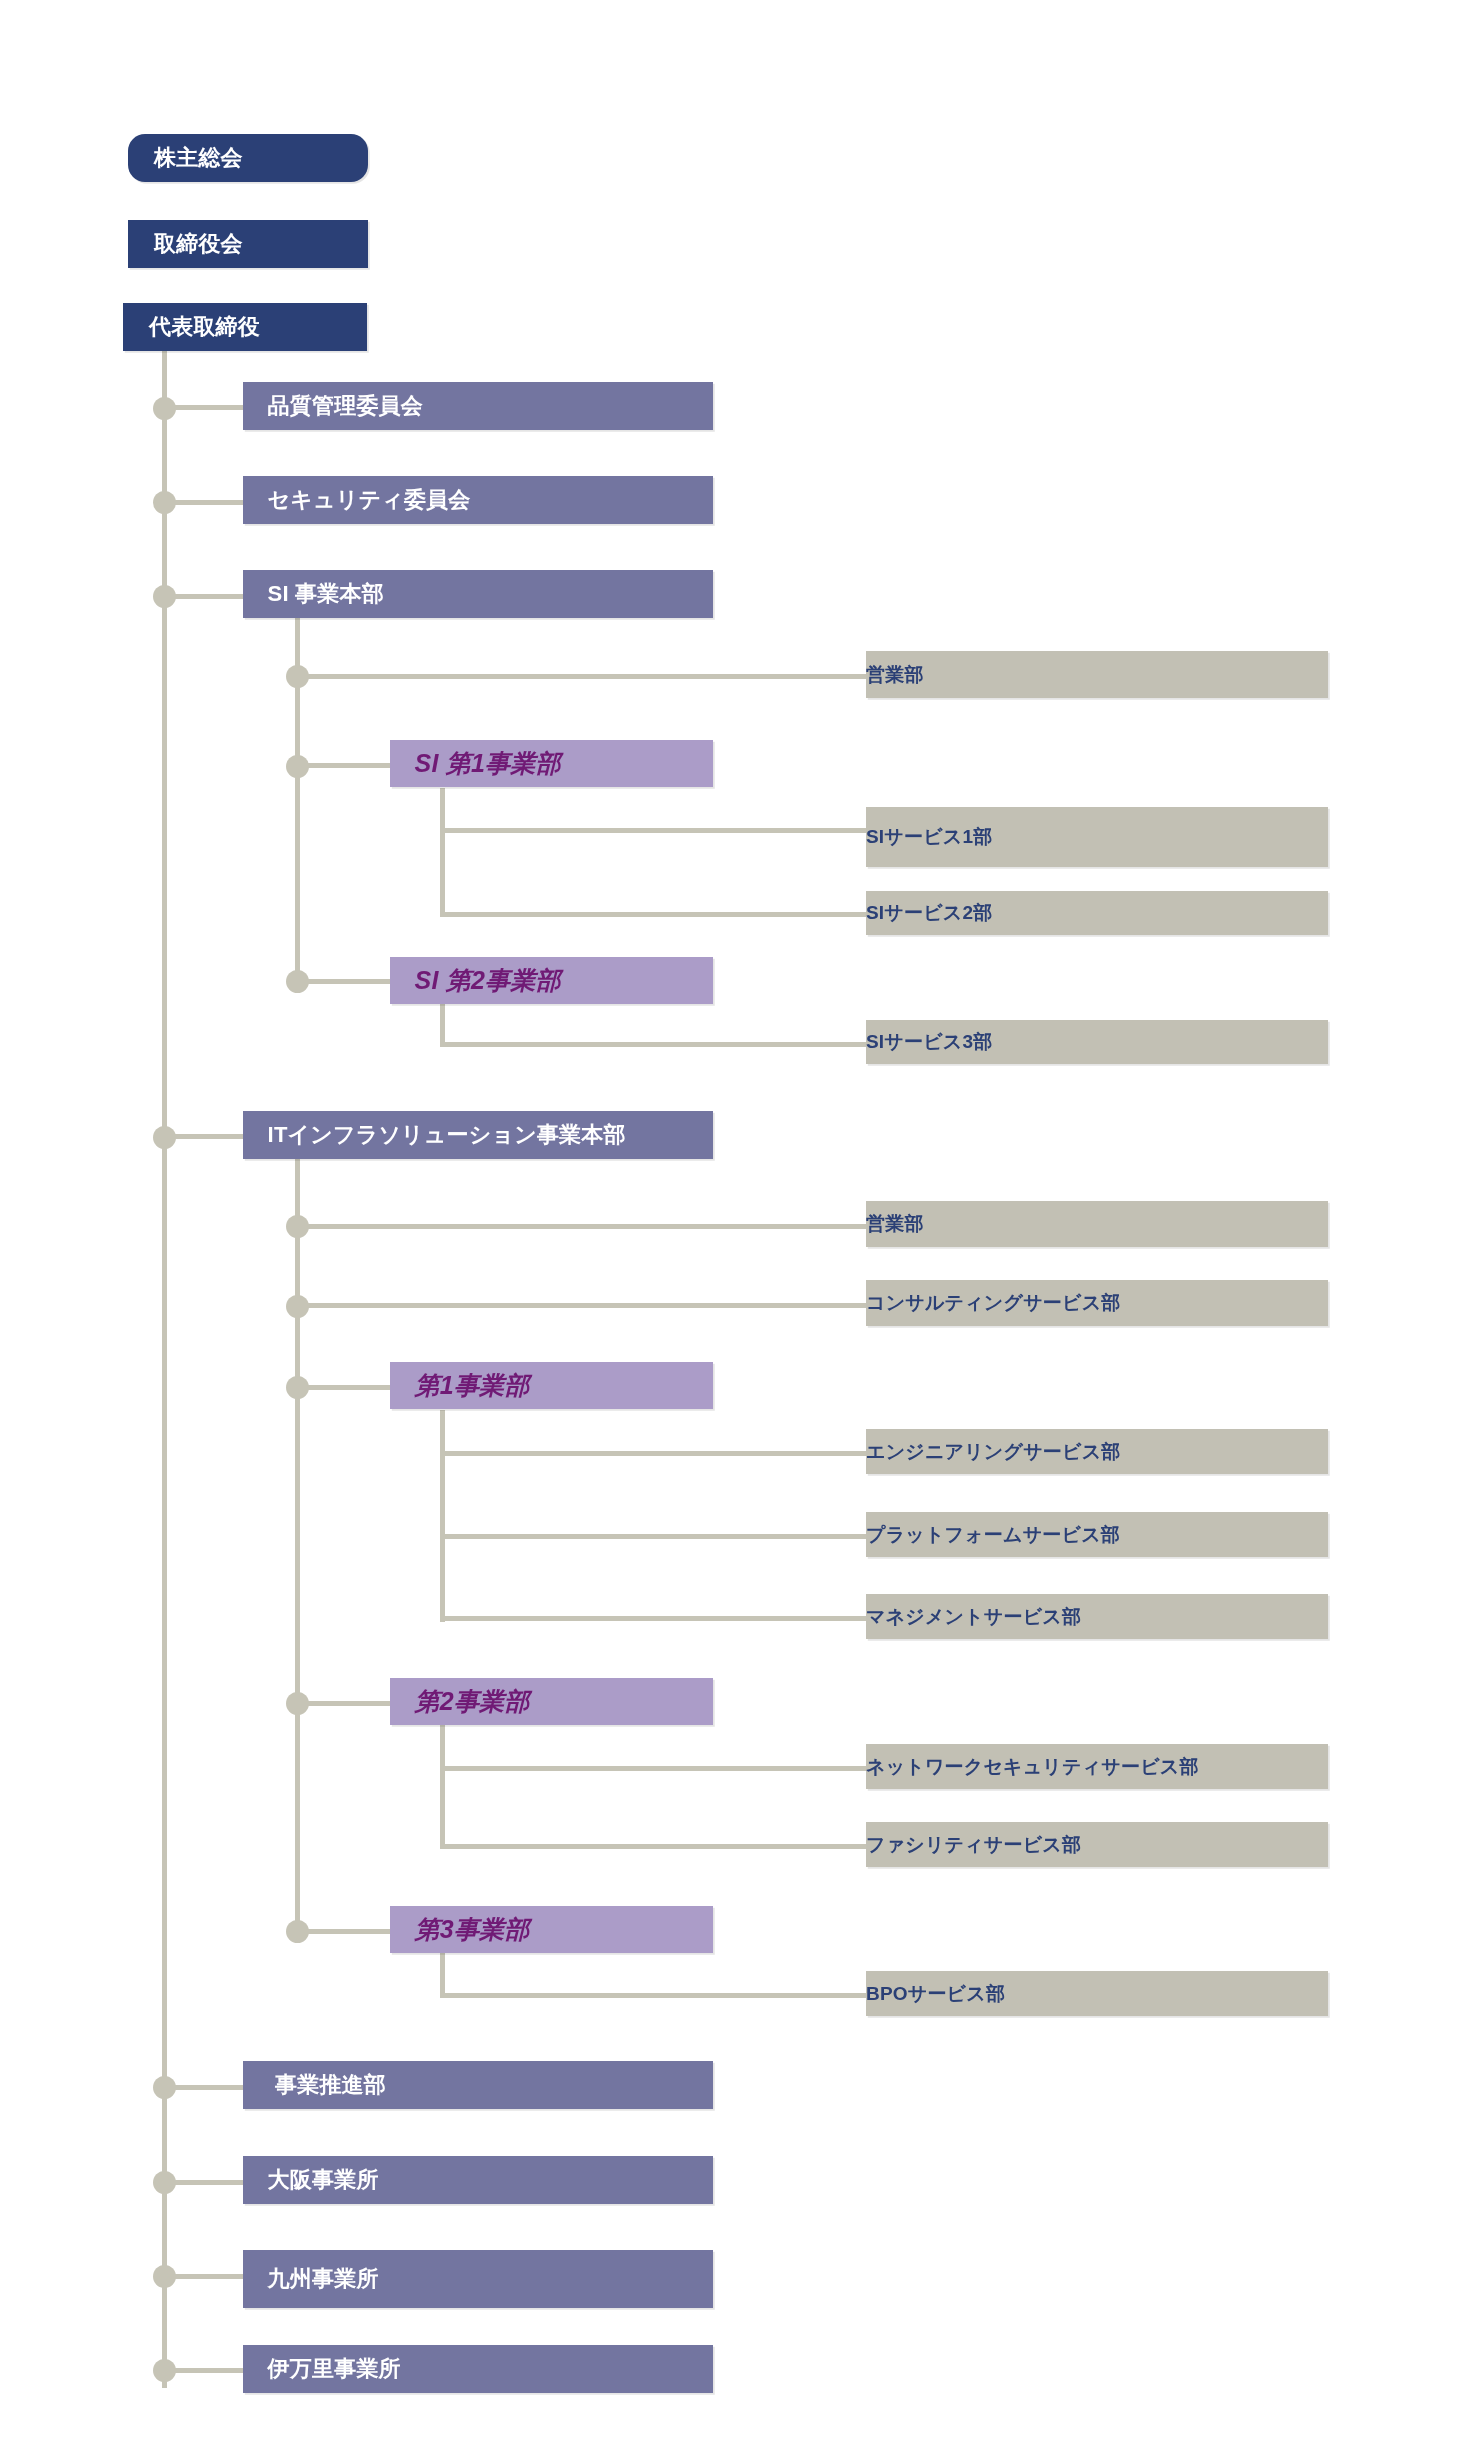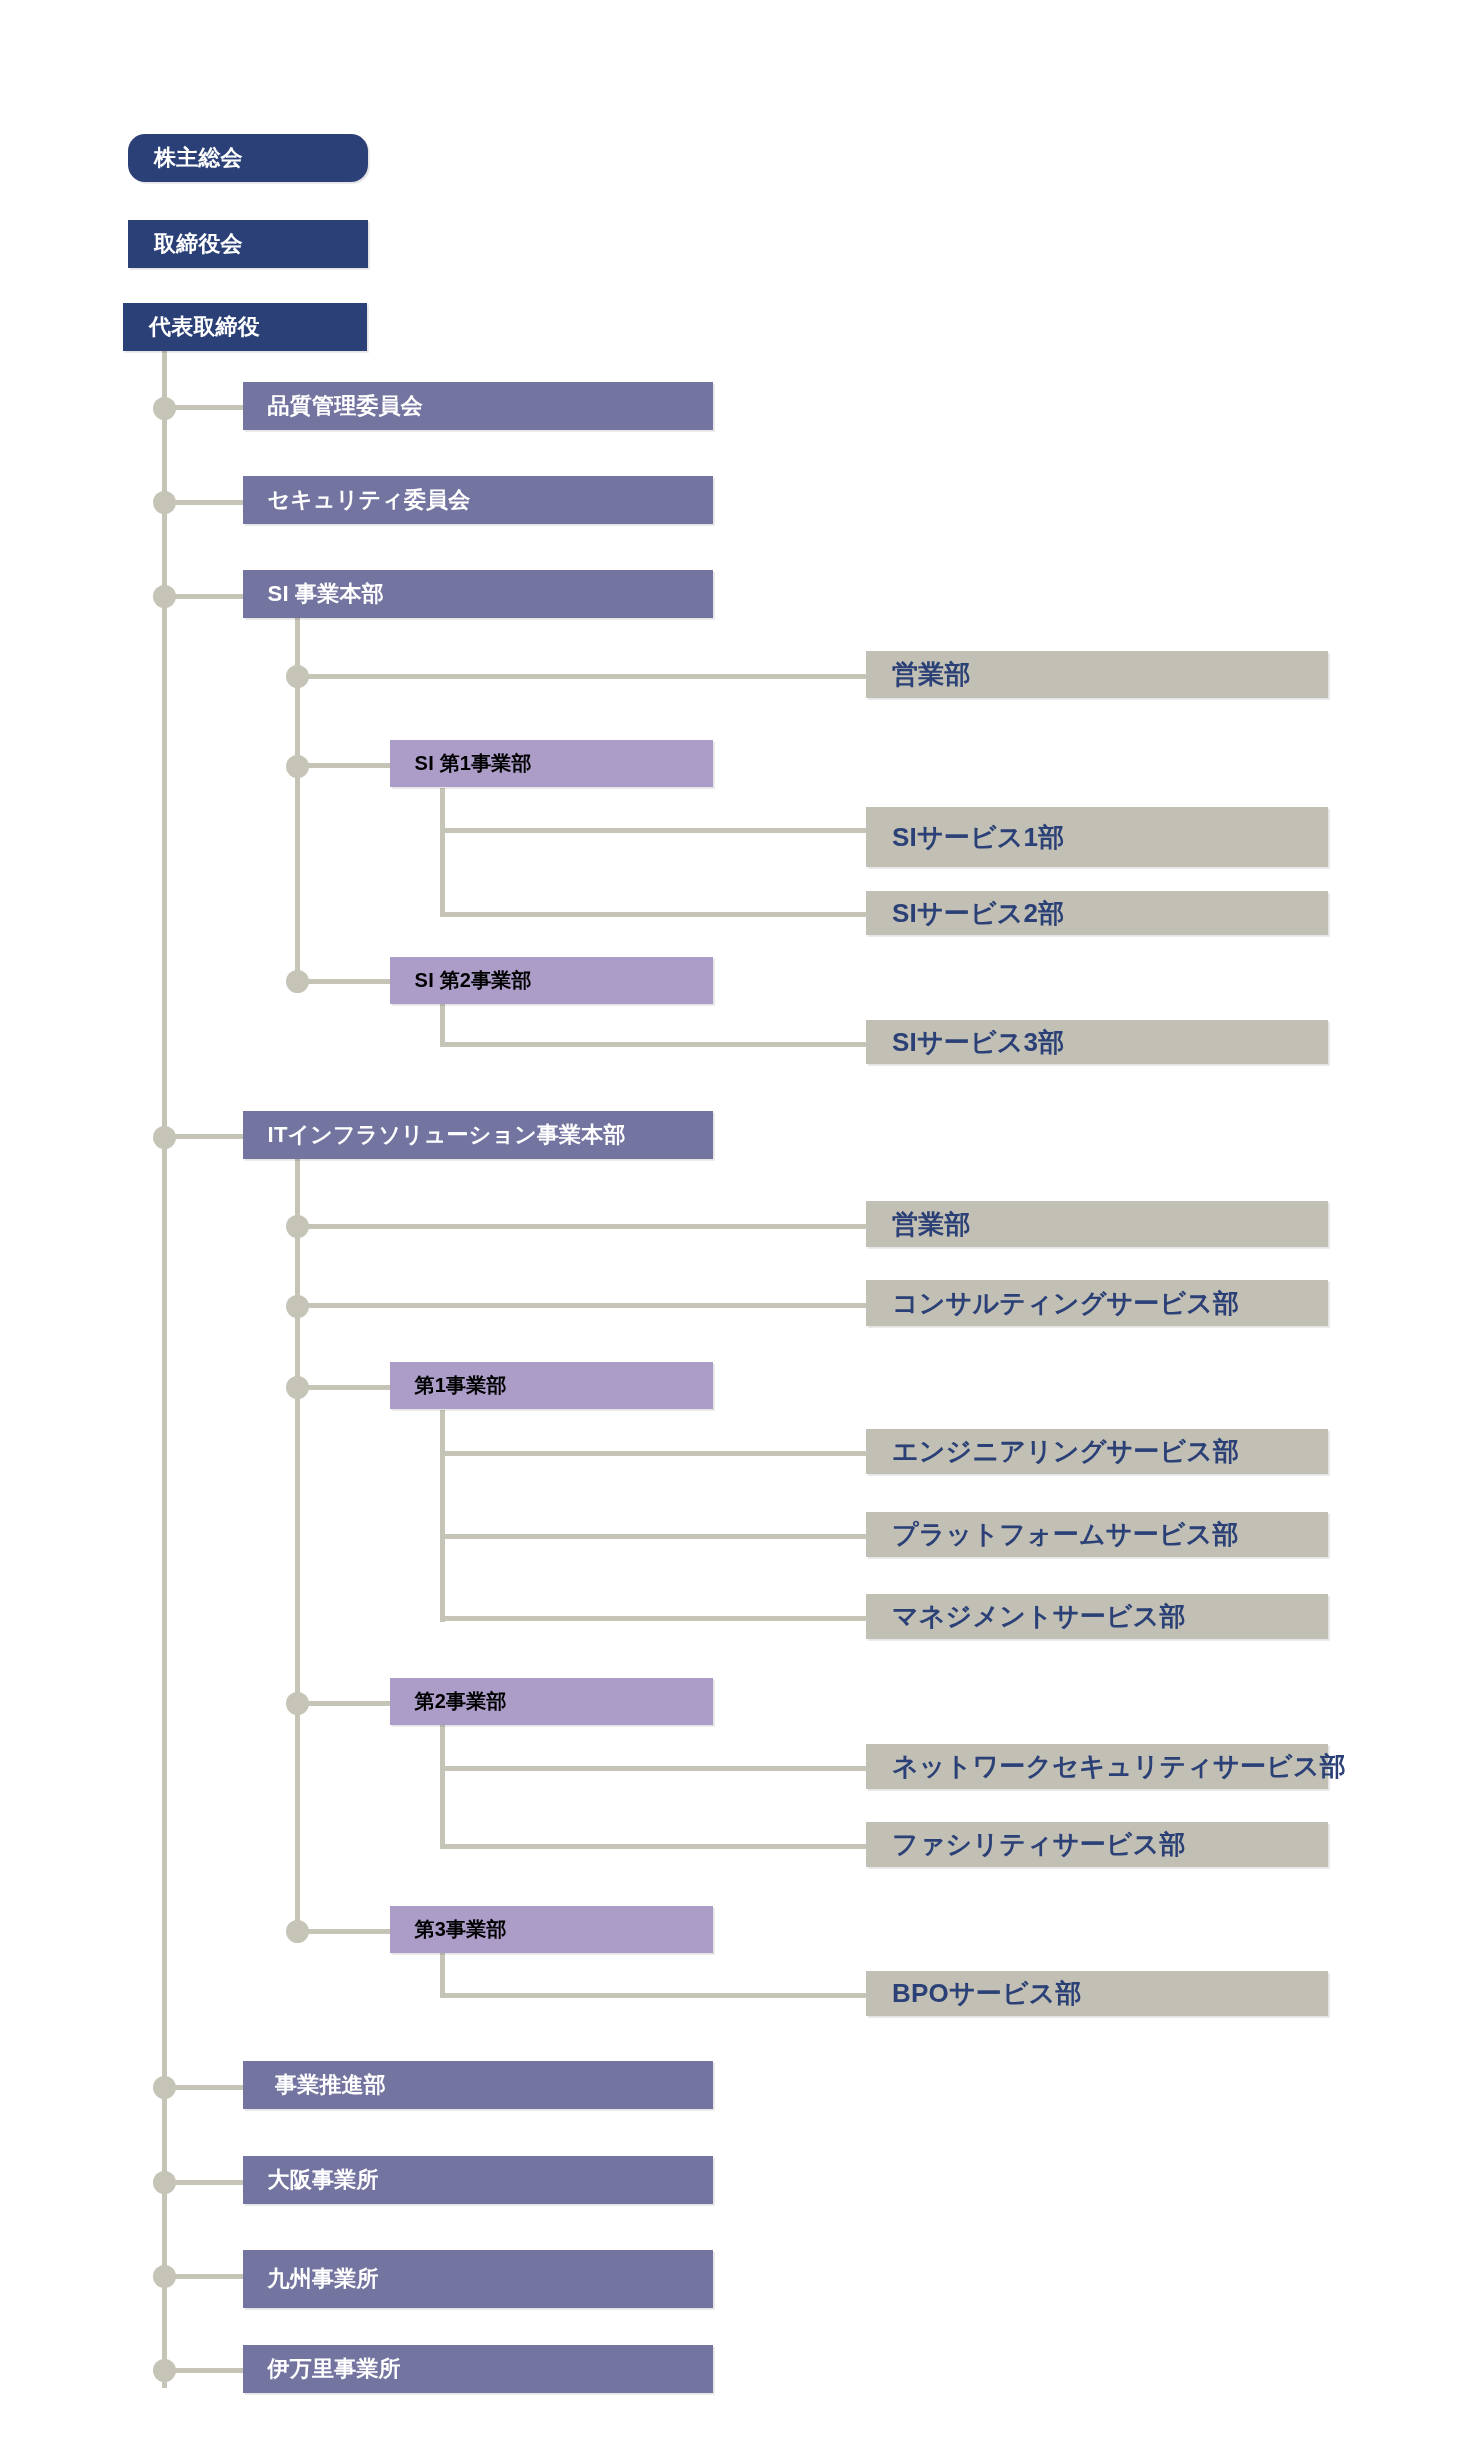--- a/index.html
+++ b/index.html
@@ -39,31 +39,31 @@
   .lv2{
     background:#7375A0;
     color:#ffffff;
     font-size:22px;
     padding-left:24.6px;
     box-shadow:1.8px 1.8px 0 rgba(0,0,0,0.10);
   }
   
   .lv3{
     background:#AB9CC8;
-    color:#000000;
-    font-size:20px;
+    color:#701a75;
+    font-size:25px;
     padding-left:24.6px;
     box-shadow:1.8px 1.8px 0 rgba(0,0,0,0.10);
+    font-style:italic;
   }
   
   .lv4{
     background:#C2C0B4;
     color:#2B4076;
-    font-size:26px;
-    padding-left:26px;
+    font-size:19px;
     box-shadow:1.8px 1.8px 0 rgba(0,0,0,0.10);
   }
 
   
   .vline{position:absolute;background:#C6C4B6;width:5.3px;}
   .hline{position:absolute;background:#C6C4B6;height:5.3px;}
   .dot{
     position:absolute;
     width:23px;height:23px;
     border-radius:50%;

